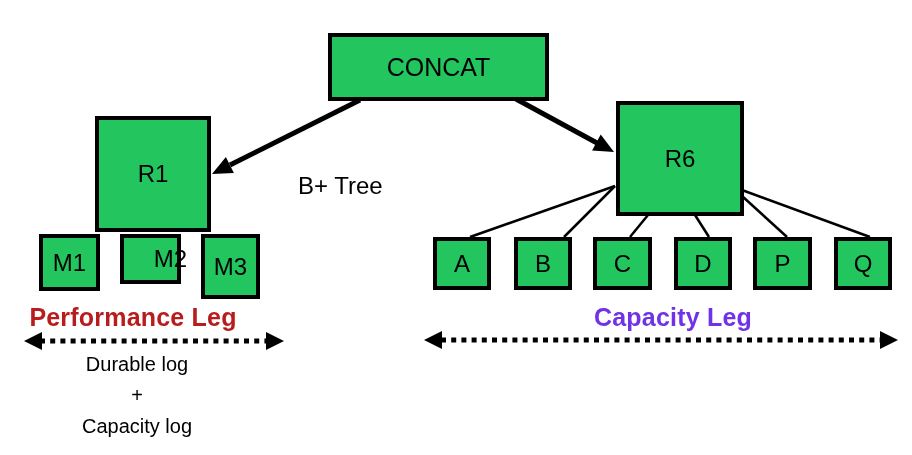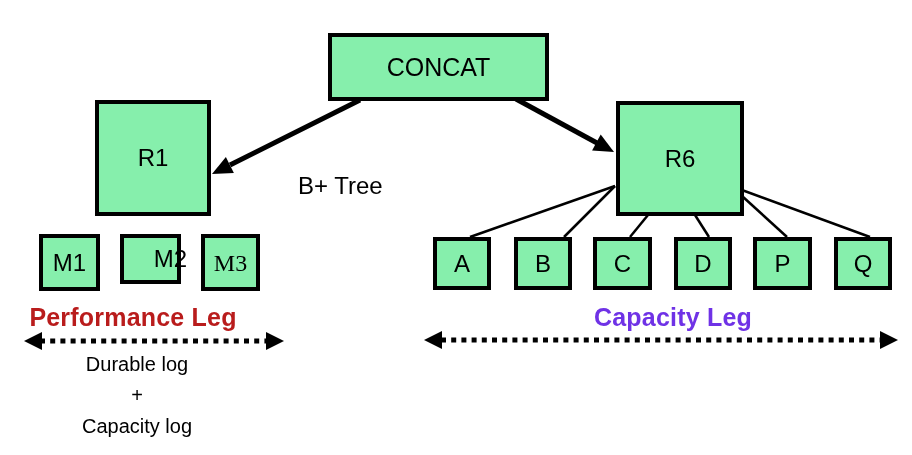--- a/index.html
+++ b/index.html
@@ -20,21 +20,21 @@
     position: absolute;
     left: 0;
     top: 0;
     width: 912px;
     height: 455px;
   }
   .box {
     position: absolute;
     box-sizing: border-box;
     border: 4px solid #000000;
-    background: #86efac;
+    background: #22c55e;
     display: flex;
     align-items: center;
     justify-content: center;
     font-size: 24px;
     line-height: 1;
   }
   .box.concat { font-size: 25px; }
   .lbl {
     position: absolute;
     white-space: nowrap;
@@ -85,25 +85,25 @@
 
     <line x1="441" y1="340" x2="881" y2="340" stroke="#000000" stroke-width="5" stroke-dasharray="5 5.2"></line>
     <polygon points="424,340 442,331 442,349" fill="#000000"></polygon>
     <polygon points="898,340 880,331 880,349" fill="#000000"></polygon>
   </svg>
 
   <div class="box concat" style="left:328px; top:33px; width:221px; height:68px;">CONCAT</div>
 
   <div class="lbl" style="left:260px; top:172px;margin-left:38px;">B+ Tree</div>
 
-  <div class="box" style="left:95px; top:100px; width:116px; height:116px;">R1</div>
+  <div class="box" style="left:95px; top:116px; width:116px; height:116px;">R1</div>
 
   <div class="box" style="left:39px; top:234px; width:61px; height:57px;">M1</div>
   <div class="box" style="left:120px; top:234px; width:61px; height:50px;padding-left:40px;">M2</div>
-  <div class="box" style="left:201px; top:234px; width:59px; height:57px;font-family:Liberation Serif, serif;">M3</div>
+  <div class="box" style="left:201px; top:234px; width:59px; height:65px;">M3</div>
 
   <div class="leg-label" style="left: 25px; top: 303px; width: 216px; color: #b91c1c;">Performance Leg</div>
 
   <div class="caption-stack" style="left:37px; top:349px; width:200px;">
     <div>Durable log</div>
     <div>+</div>
     <div>Capacity log</div>
   </div>
 
   <div class="box" style="left:616px; top:101px; width:128px; height:115px;">R6</div>

